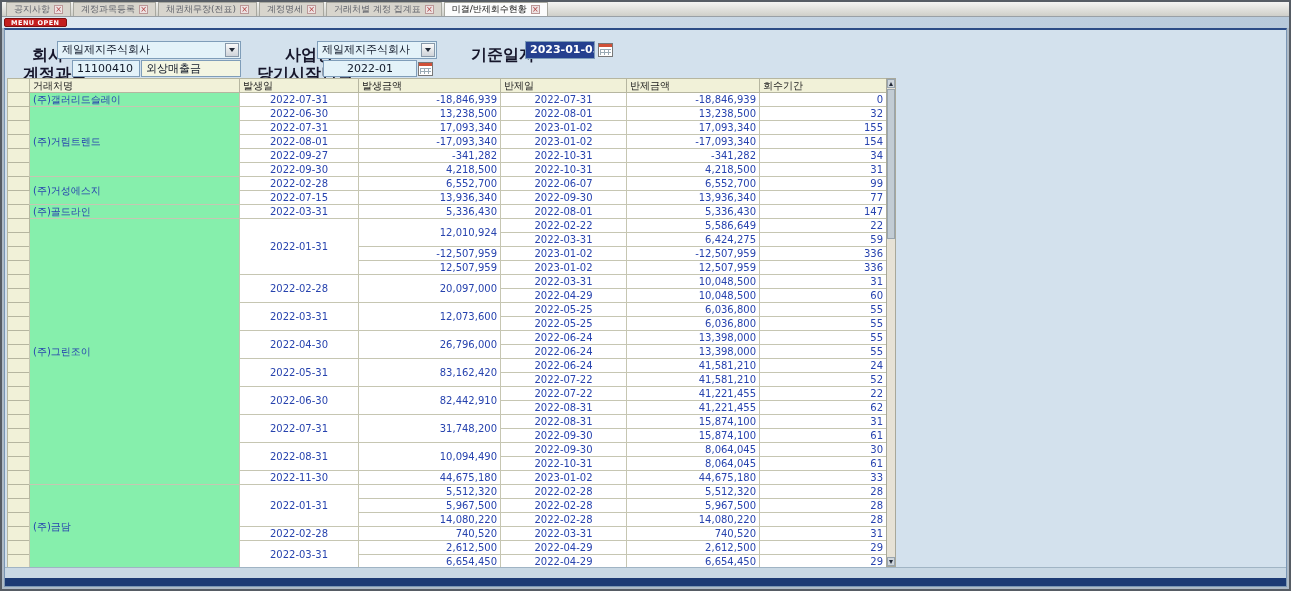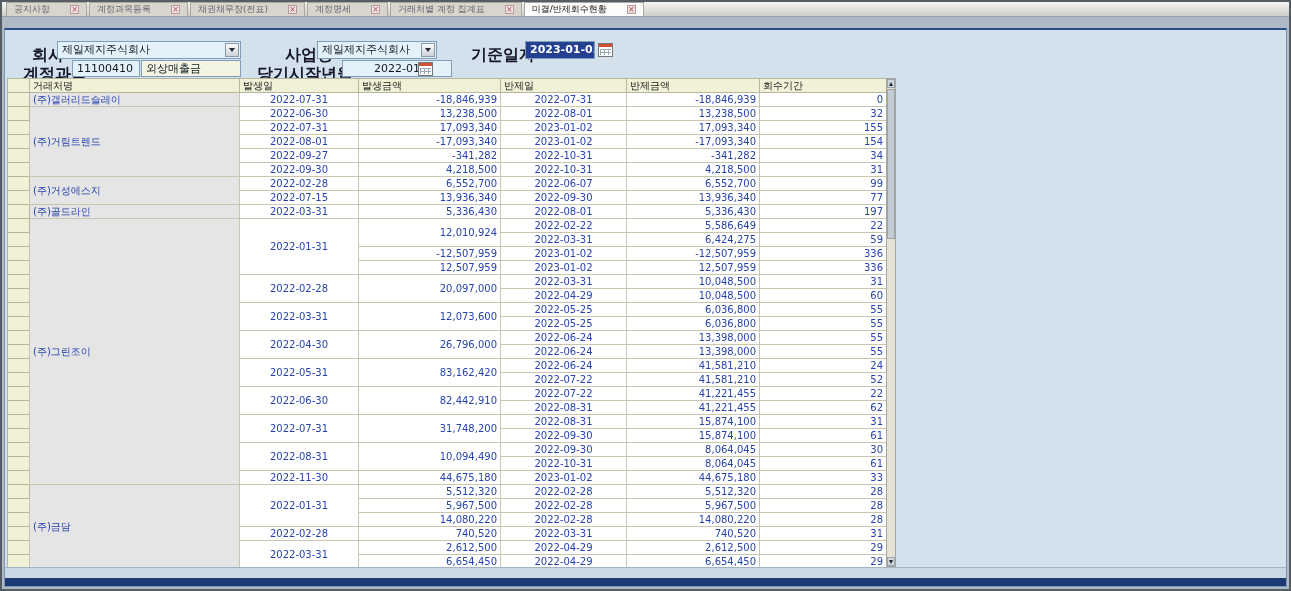--- a/index.html
+++ b/index.html
@@ -1,21 +1,21 @@
 <!DOCTYPE html>
 <html><head>
 <meta charset="utf-8">
 <style>
 *{margin:0;padding:0;box-sizing:border-box;}
 html,body{width:1291px;height:591px;}
 body{font-family:"DejaVu Sans","Liberation Sans",sans-serif;background:#e8e8e8;}
 .screen{position:relative;width:1291px;height:591px;border:2px solid #565c64;background:#aebac6;overflow:hidden;}
 
 .tabbar{display:flex;height:15px;background:linear-gradient(#f4f4f2,#cfcfc9);border-bottom:1px solid #99a0a6;padding-left:4px;}
-.tab{display:flex;align-items:center;gap:20px;padding:0 7px;font-size:9px;color:#60636b;background:#d8d5cd;border:1px solid #a8a8a0;border-bottom:none;margin-right:2px;white-space:nowrap;}
+.tab{display:flex;align-items:center;gap:4px;padding:0 7px;font-size:9px;color:#60636b;background:#d8d5cd;border:1px solid #a8a8a0;border-bottom:none;margin-right:2px;white-space:nowrap;}
 .tab.active{background:#fcfcfc;color:#111;}
 .tab-close{display:inline-block;width:9px;height:9px;line-height:8px;text-align:center;font-size:8px;color:#b04444;border:1px solid #bb9898;background:#eee4e4;}
 
 .menustrip{position:relative;height:11px;background:linear-gradient(90deg,#dfe9f2,#b7c9da);}
 .menu-open{position:absolute;left:2px;top:1px;height:9px;line-height:8px;padding:0 6px;background:#c41e1e;color:#fff;font-size:6.5px;font-weight:bold;letter-spacing:.5px;border:1px solid #7d0f0f;border-radius:2px;}
 
 .window{position:absolute;left:2px;top:26px;width:1283px;height:559px;background:#d3e1ed;border:1px solid #7a96b4;border-top:2px solid #2c4c86;}
 
 .flabel{position:absolute;font-size:16px;font-weight:bold;color:#15152a;white-space:nowrap;}
 .field{position:absolute;height:18px;border:1px solid #7f9db9;background:#e3f2f9;font-size:11px;line-height:16px;color:#101828;padding:0 4px;overflow:hidden;white-space:nowrap;}
@@ -29,21 +29,21 @@
 .cal{position:absolute;width:15px;height:14px;border:1px solid #777;background:#fff;}
 .cal::before{content:"";position:absolute;left:0;right:0;top:0;height:3px;background:#d05038;}
 .cal::after{content:"";position:absolute;left:1px;right:1px;top:5px;bottom:1px;background:repeating-linear-gradient(#9aaab4 0 1px,transparent 1px 3px),repeating-linear-gradient(90deg,#9aaab4 0 1px,transparent 1px 4px);}
 
 .gridwrap{position:absolute;left:2px;top:48px;width:879px;height:489px;overflow:hidden;background:#fff;}
 table{border-collapse:collapse;table-layout:fixed;width:879px;}
 th,td{border:1px solid #c6c6b2;font-size:10px;height:13px;line-height:13px;padding:0 3px;overflow:hidden;white-space:nowrap;}
 th{background:#f1f1d8;font-weight:normal;color:#202020;text-align:left;border-color:#b6b6a0;}
 td{color:#2743ae;background:#fff;}
 td.ind{background:#f1f1d8;border-color:#b6b6a0;}
-td.cust{background:#e5e5e5;text-align:left;vertical-align:middle;}
+td.cust{background:#86efac;text-align:left;vertical-align:middle;}
 td.cdate{text-align:center;vertical-align:middle;}
 td.amt{text-align:right;vertical-align:middle;}
 
 .vscroll{position:absolute;left:881px;top:48px;width:10px;height:489px;background:#e6e2d6;border:1px solid #a8a89a;}
 .vs-btn{position:absolute;left:0;width:8px;height:9px;background:#cfd6dc;border:1px solid #98a4ae;display:flex;align-items:center;justify-content:center;}
 .vs-btn.up{top:0;}
 .vs-btn.down{bottom:0;}
 .vs-btn .tri-down,.vs-btn .tri-up{border-left-width:2px;border-right-width:2px;}
 .vs-thumb{position:absolute;left:0;top:10px;width:8px;height:150px;background:#c2ccd4;border:1px solid #98a4ae;}
 .hscroll{position:absolute;left:0;top:537px;width:100%;height:11px;background:#c9d8e4;border-top:1px solid #a0b4c4;}
@@ -74,20 +74,23 @@
       <div class="tab">
         <span class="tab-label">거래처별 계정 집계표</span>
         <span class="tab-close">×</span>
       </div>
       <div class="tab active">
         <span class="tab-label">미결/반제회수현황</span>
         <span class="tab-close">×</span>
       </div>
     </div>
 
+  <div class="menustrip">
+    <div class="menu-open">MENU OPEN</div>
+  </div>
 
   <div class="window">
 
     <span class="flabel" style="left:27px;top:15px">회사</span>
     <div class="field combo" style="left:52px;top:11px;width:184px">
       <span>제일제지주식회사</span>
       <span class="combo-btn">
           <span class="tri-down"></span>
         </span>
     </div>
@@ -102,21 +105,21 @@
 
     <span class="flabel" style="left:466px;top:15px">기준일자</span>
     <div class="field sel" style="left:520px;top:11px;width:70px">2023-01-05</div>
     <span class="cal" style="left:593px;top:13px"></span>
 
     <span class="flabel" style="left:18px;top:34px">계정과목</span>
     <div class="field" style="left:67px;top:30px;width:68px;height:17px">11100410</div>
     <div class="field f-name" style="left:136px;top:30px;width:100px;height:17px">외상매출금</div>
 
     <span class="flabel" style="left:252px;top:34px">당기시작년월</span>
-    <div class="field f-center" style="left:337px;top:30px;width:110px;height:17px">2022-01</div>
+    <div class="field f-center" style="left:318px;top:30px;width:94px;height:17px">2022-01</div>
     <span class="cal" style="left:413px;top:32px"></span>
 
     <div class="gridwrap">
       <table>
         <colgroup>
           <col style="width:22px">
             <col style="width:210px">
             <col style="width:119px">
           <col style="width:142px">
             <col style="width:126px">
@@ -202,21 +205,21 @@
               <td class="amt">13,936,340</td>
               <td class="amt">77</td>
             </tr>
             <tr>
               <td class="ind"></td>
               <td class="cust" rowspan="1">(주)골드라인</td>
               <td class="cdate" rowspan="1">2022-03-31</td>
               <td class="amt" rowspan="1">5,336,430</td>
               <td class="cdate">2022-08-01</td>
               <td class="amt">5,336,430</td>
-              <td class="amt">197</td>
+              <td class="amt">147</td>
             </tr>
             <tr>
               <td class="ind"></td>
               <td class="cust" rowspan="19">(주)그린조이</td>
               <td class="cdate" rowspan="4">2022-01-31</td>
               <td class="amt" rowspan="2">12,010,924</td>
               <td class="cdate">2022-02-22</td>
               <td class="amt">5,586,649</td>
               <td class="amt">22</td>
             </tr>

